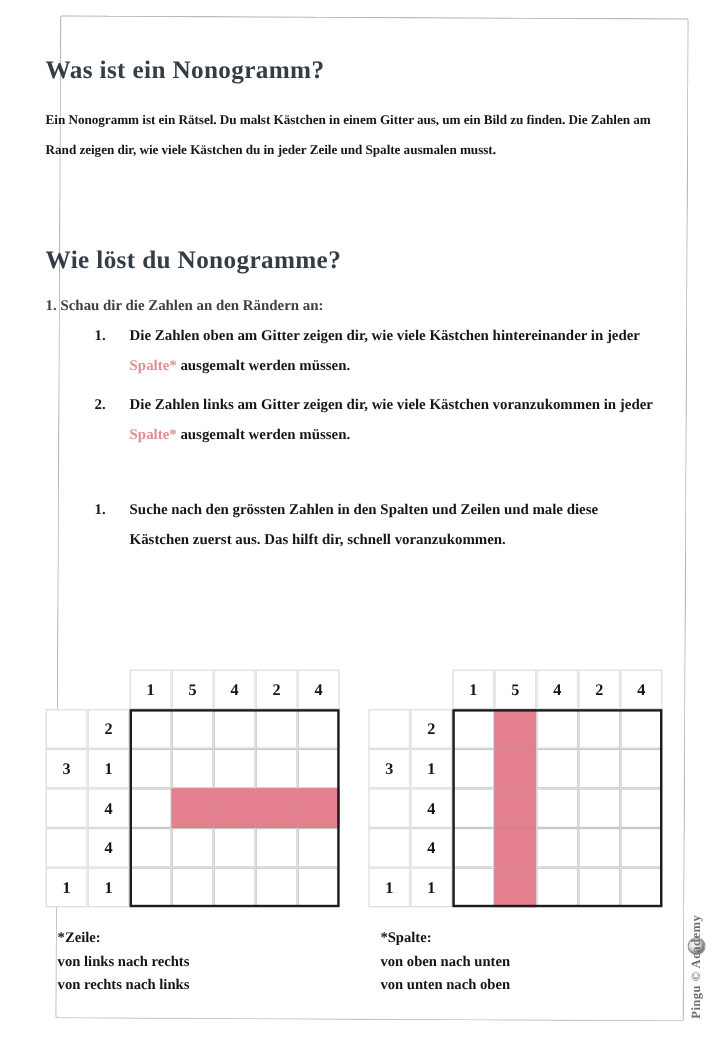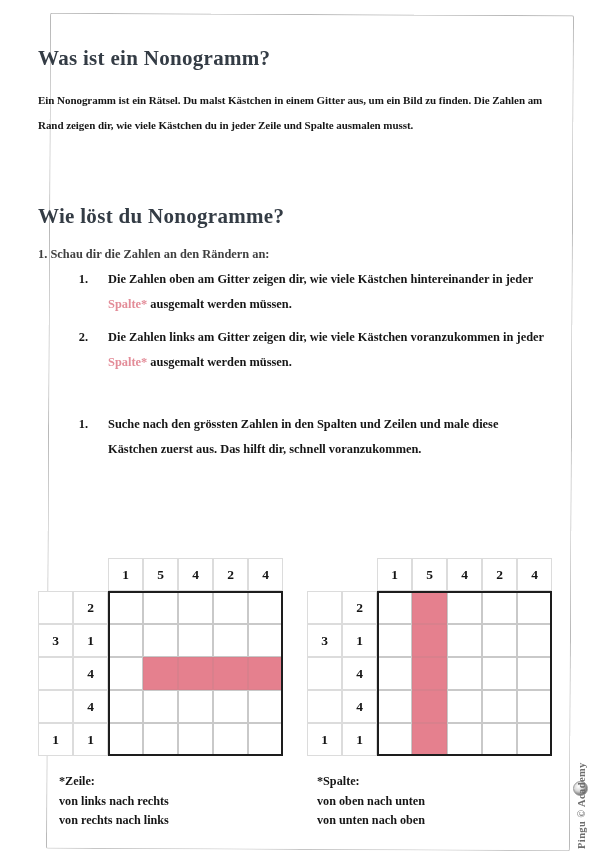--- a/index.html
+++ b/index.html
@@ -293,21 +293,21 @@
       <div class="ng-cell play-cell" style="left: 175px; top: 132px; width: 35px; height: 33px;"></div>
       <div class="ng-cell play-cell" style="left: 210px; top: 132px; width: 35px; height: 33px;"></div>
       <div class="ng-cell play-cell" style="left: 70px; top: 165px; width: 35px; height: 33px;"></div>
       <div class="ng-cell play-cell filled" style="left: 105px; top: 165px; width: 35px; height: 33px;"></div>
       <div class="ng-cell play-cell" style="left: 140px; top: 165px; width: 35px; height: 33px;"></div>
       <div class="ng-cell play-cell" style="left: 175px; top: 165px; width: 35px; height: 33px;"></div>
       <div class="ng-cell play-cell" style="left: 210px; top: 165px; width: 35px; height: 33px;"></div>
       <div class="ng-outline" style="left: 70px; top: 33px; width: 175px; height: 165px;"></div>
     </div>
 
-  <div class="footnote" style="left:48px; top:772px;padding-left:11px;">*Zeile:
+  <div class="footnote" style="left:48px; top:772px;">*Zeile:
 von links nach rechts
 von rechts nach links</div>
   <div class="footnote" style="left:317px; top:772px;">*Spalte:
 von oben nach unten
 von unten nach oben</div>
 
   <div id="watermark">
     <div class="wm-logo"></div>
     <div class="wm-text">Pingu © Academy</div>
   </div>

